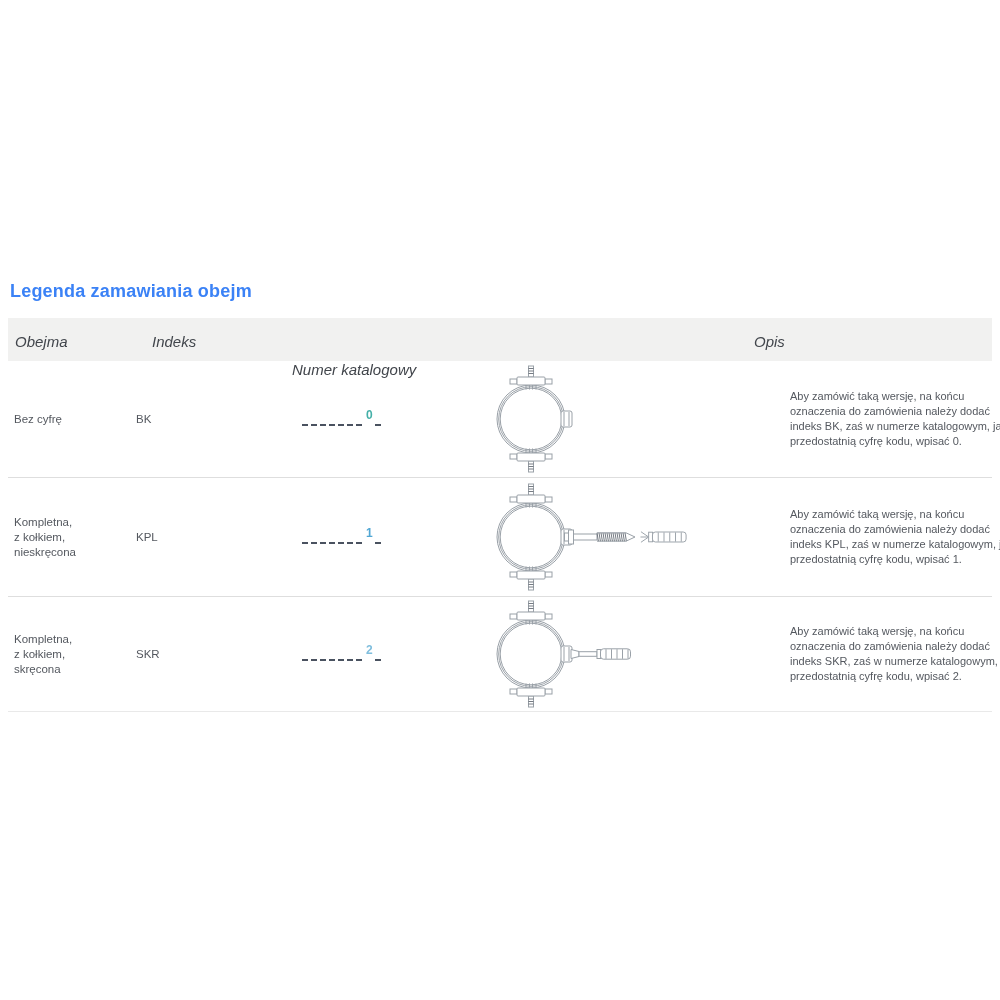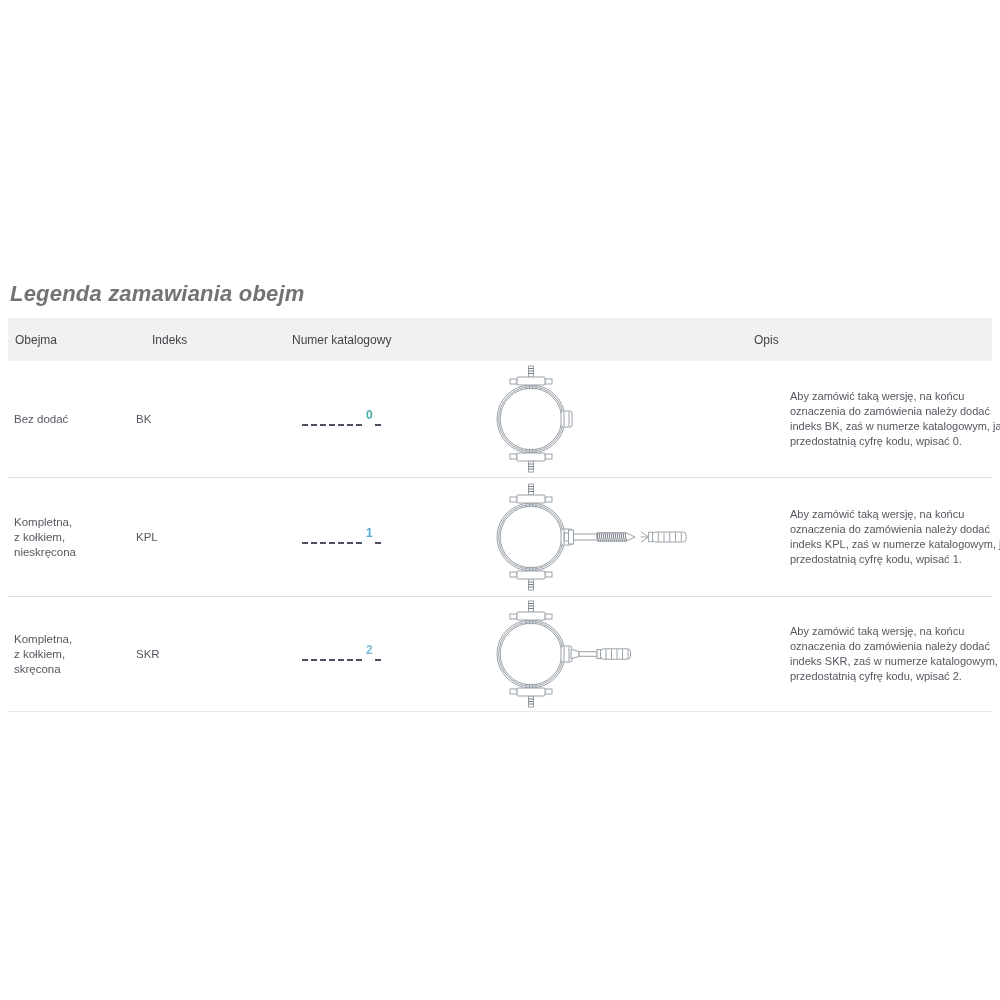--- a/index.html
+++ b/index.html
@@ -6,35 +6,34 @@
   html,body { background:#ffffff; }
   body { font-family:"Liberation Sans", sans-serif; }
   .page {
     position:relative;
     width:1000px; height:1000px;
     background:#ffffff;
     overflow:hidden;
   }
   .page-title {
     position:absolute; left:10px; top:281px;
-    font-size:22px; font-weight:bold; color:#737373;
+    font-size:18px; font-weight:bold; color:#3b82f6;
     letter-spacing:0.2px;
-    font-style:italic;
   }
   .thead {
     position:absolute; left:8px; right:8px; top:318px; height:43px;
     background:#f1f1f0;
   }
   .th {
     position:absolute; top:15px;
-    font-size:12px; color:#41454b;
+    font-size:15px; color:#41454b;font-style:italic;
   }
   .th-obejma { left:7px; }
   .th-indeks { left:144px;text-align:center; }
-  .th-numer  { left:284px; }
+  .th-numer  { left:284px;margin-top:28px; }
   .th-opis   { left:746px; }
 
   .trow {
     position:absolute; left:8px; right:8px;
     border-bottom:1px solid #dedede;
   }
   .trow-1 { top:361px; height:117px; }
   .trow-2 { top:478px; height:119px; }
   .trow-3 { top:597px; height:115px; border-bottom-color:#e9e9e9; }
 
@@ -131,21 +130,21 @@
   <h1 class="page-title">Legenda zamawiania obejm</h1>
 
   <div class="thead">
     <span class="th th-obejma">Obejma</span>
     <span class="th th-indeks">Indeks</span>
     <span class="th th-numer">Numer katalogowy</span>
     <span class="th th-opis">Opis</span>
   </div>
 
   <div class="trow trow-1">
-    <div class="cell cell-obejma">Bez dodać</div>
+    <div class="cell cell-obejma">Bez cyfrę</div>
     <div class="cell cell-indeks">BK</div>
     <div class="cell cell-numer">
       <div class="dash-group">
         <i class="dash"></i><i class="dash"></i><i class="dash"></i><i class="dash"></i><i class="dash"></i><i class="dash"></i><i class="dash"></i><span class="digit" style="color: rgb(69, 176, 168);">0</span><i class="dash"></i>
       </div>
     </div>
     <div class="cell cell-figure">
       <svg class="figure-svg" width="90" height="110" viewBox="0 0 90 110">
         <use href="#sym-clamp" x="0" y="0" width="90" height="110"></use>
       </svg>

